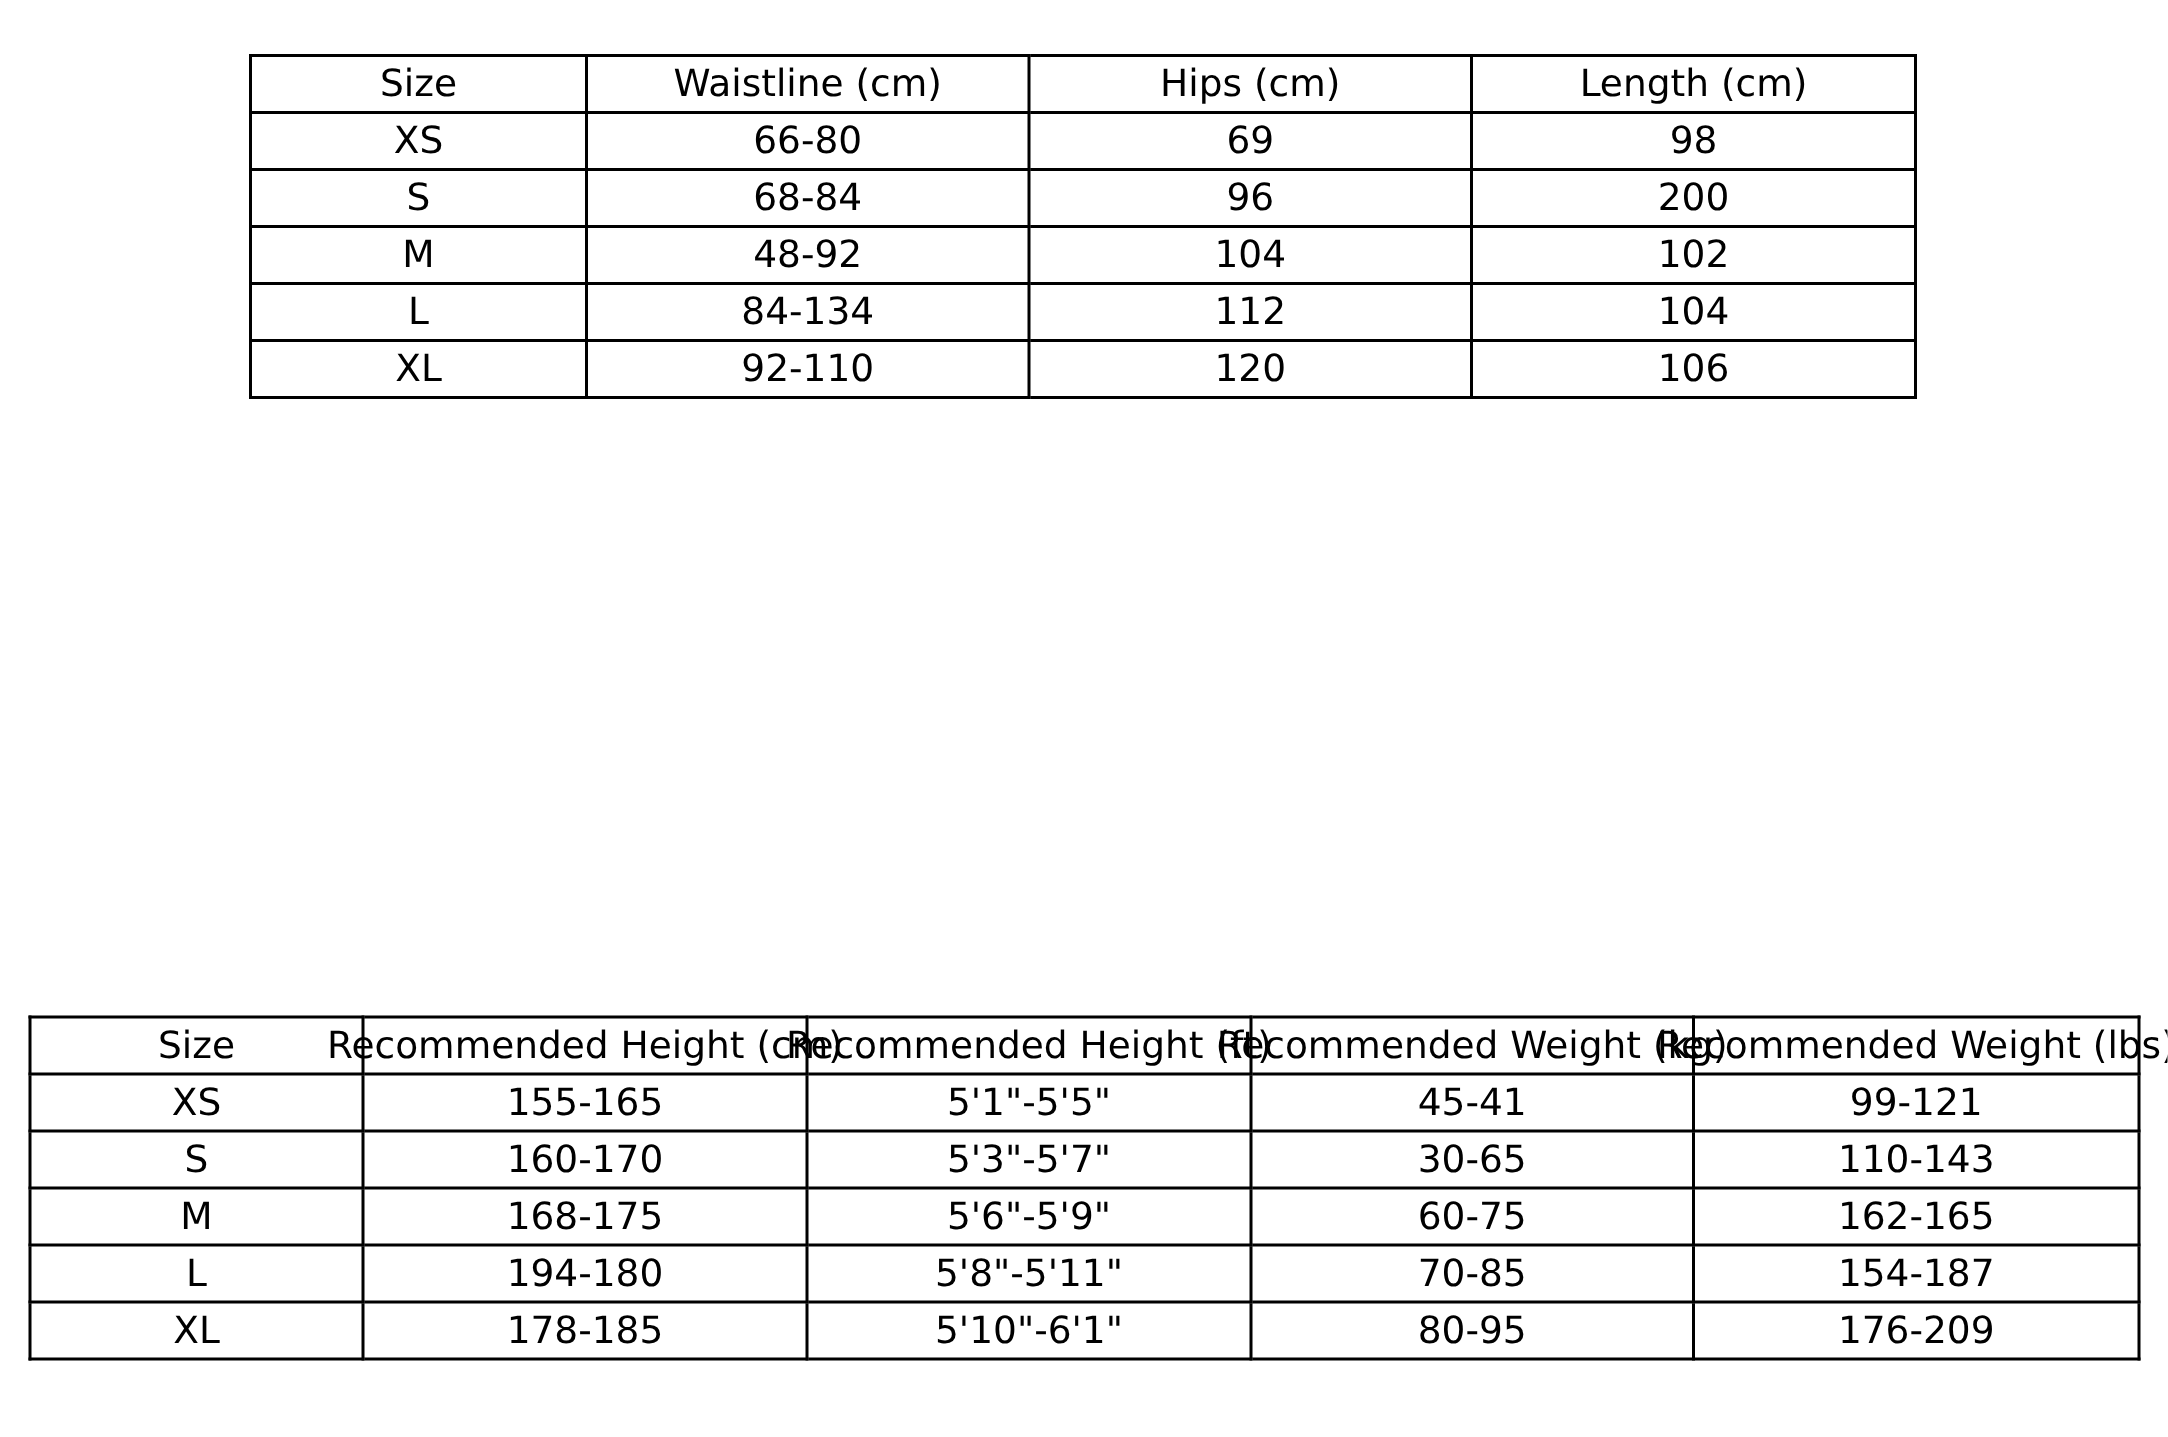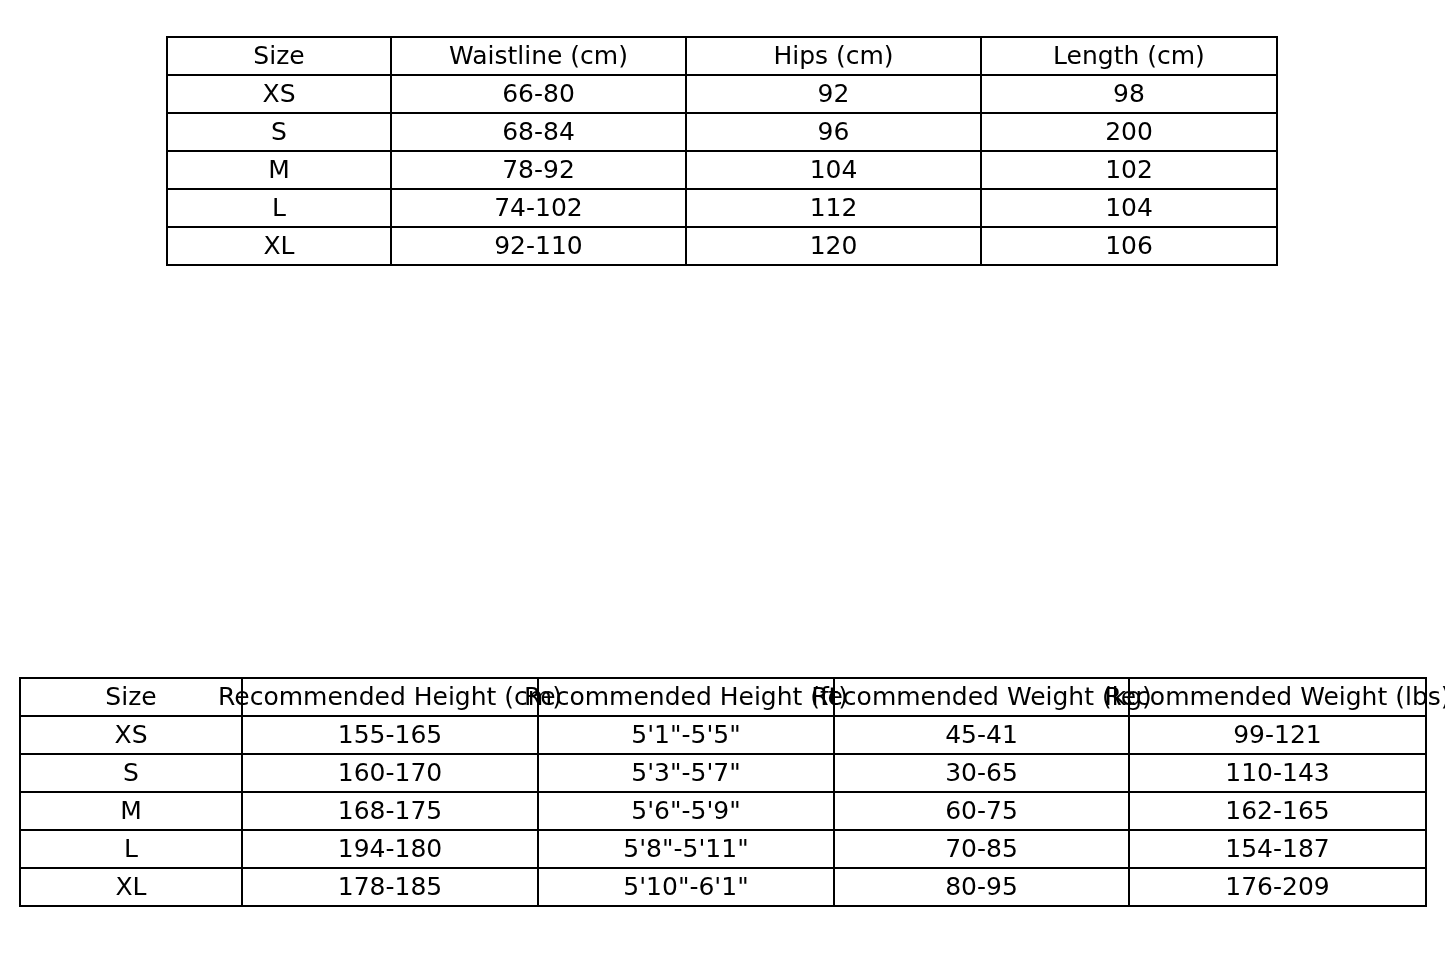--- a/index.html
+++ b/index.html
@@ -112,38 +112,38 @@
       <tbody>
         <tr>
           <td>Size</td>
           <td>Waistline (cm)</td>
           <td>Hips (cm)</td>
           <td>Length (cm)</td>
         </tr>
         <tr>
           <td>XS</td>
           <td>66-80</td>
-          <td>92</td>
+          <td>69</td>
           <td>98</td>
         </tr>
         <tr>
           <td>S</td>
           <td>68-84</td>
           <td>96</td>
           <td>200</td>
         </tr>
         <tr>
           <td>M</td>
-          <td>78-92</td>
+          <td>48-92</td>
           <td>104</td>
           <td>102</td>
         </tr>
         <tr>
           <td>L</td>
-          <td>74-102</td>
+          <td>84-134</td>
           <td>112</td>
           <td>104</td>
         </tr>
         <tr>
           <td>XL</td>
           <td>92-110</td>
           <td>120</td>
           <td>106</td>
         </tr>
       </tbody>

